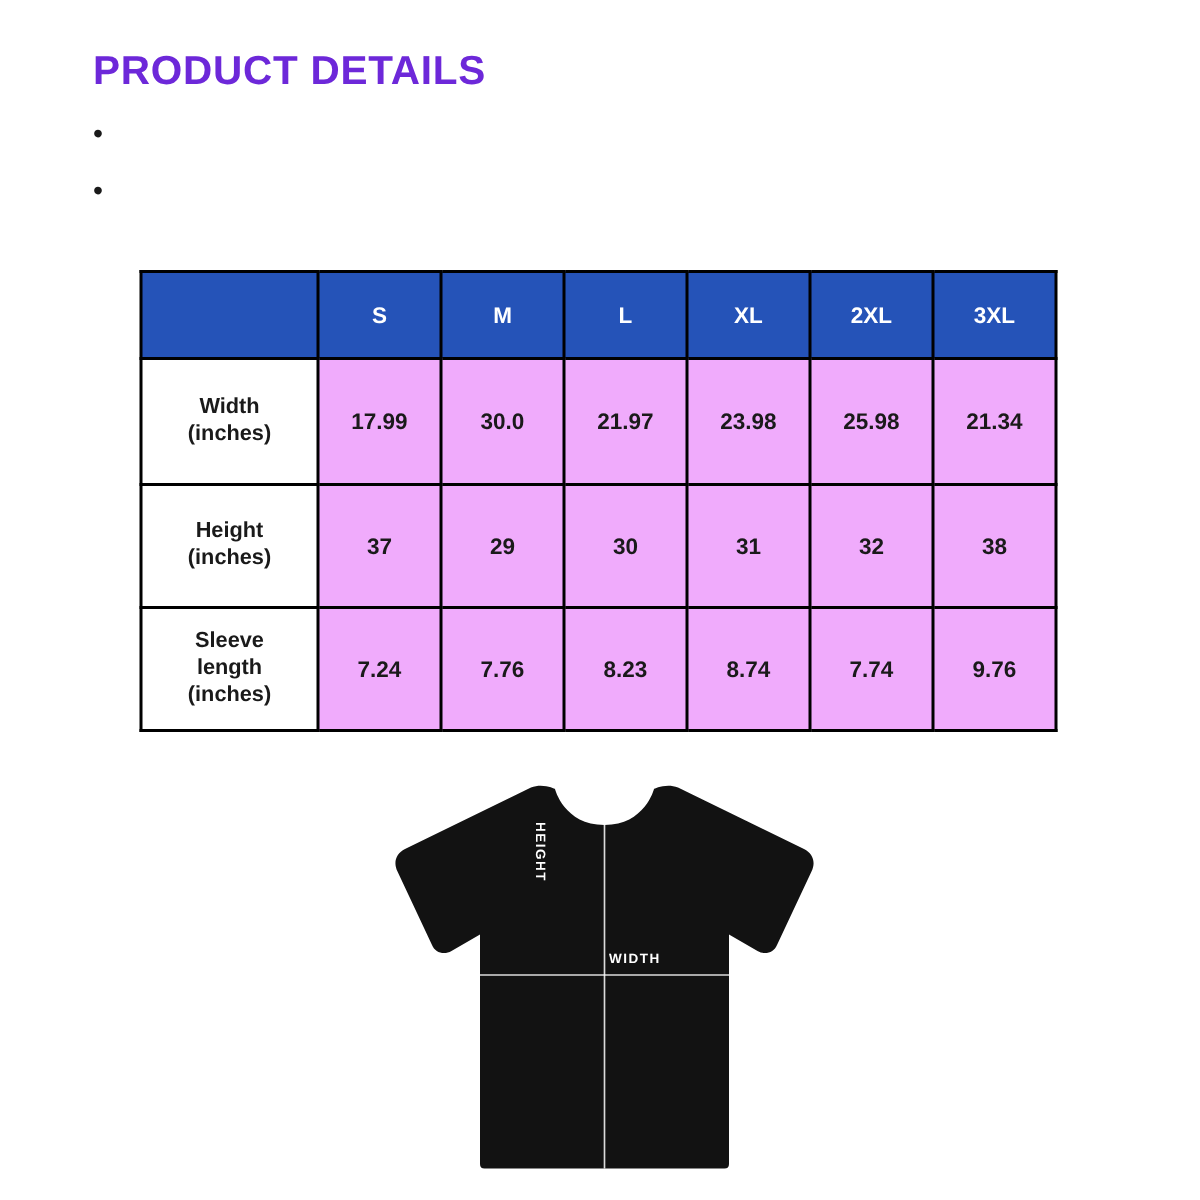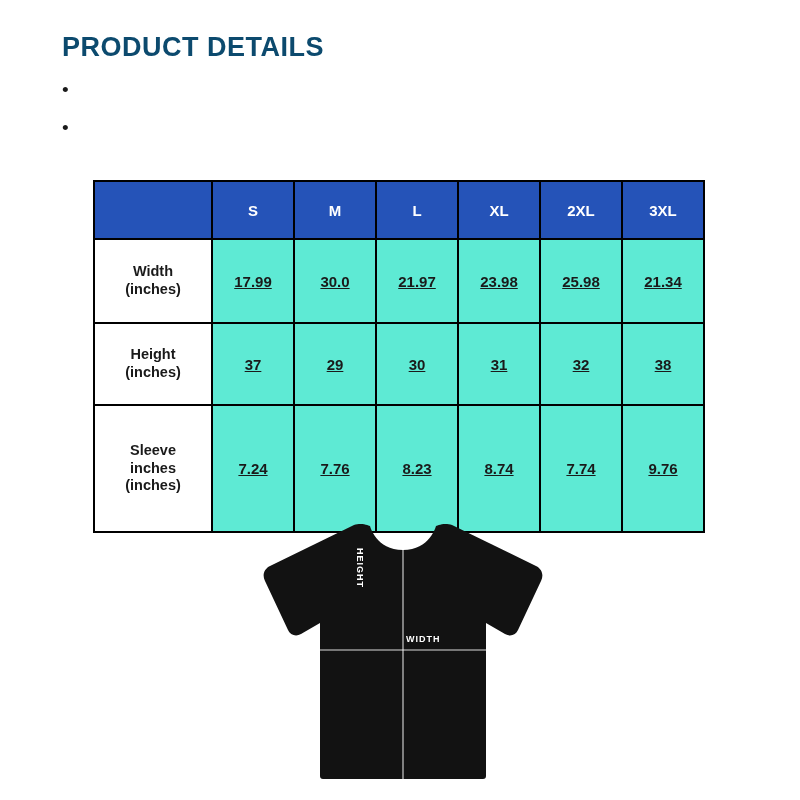--- a/index.html
+++ b/index.html
@@ -18,21 +18,21 @@
     background: #ffffff;
     overflow: hidden;
   }
   .heading {
     position: absolute;
     left: 62px;
     top: 32px;
     font-size: 27px;
     font-weight: bold;
     letter-spacing: 0.5px;
-    color: #0c4a6e;
+    color: #6d28d9;
   }
   .bullets {
     position: absolute;
     left: 62px;
     top: 78px;
     width: 660px;
   }
   .bullet {
     display: flex;
     align-items: flex-start;
@@ -75,27 +75,26 @@
     background: #2553b8;
   }
   table.size-table tbody th {
     background: #ffffff;
     color: #1a1a1a;
     font-size: 14.5px;
     line-height: 1.22;
     padding: 4px 6px;
   }
   table.size-table tbody td {
-    background: #5eead4;
+    background: #f0abfc;
     font-size: 15px;
-    text-decoration: underline;
   }
   .row-h1 td, .row-h1 th { height: 84px; }
   .row-h2 td, .row-h2 th { height: 82px; }
-  .row-h3 td, .row-h3 th { height: 127px; }
+  .row-h3 td, .row-h3 th { height: 82px; }
   col.label-col { width: 118px; }
   col.size-col { width: 82px; }
 
   .shirt-wrap {
     position: absolute;
     left: 258px;
     top: 520px;
     width: 290px;
     height: 260px;
   }
@@ -181,21 +180,21 @@
         <td>37</td>
         <td>29</td>
         <td>30</td>
         <td>31</td>
         <td>32</td>
         <td>38</td>
       </tr>
       <tr class="row-h3">
         <th>
           <div>Sleeve</div>
-          <div>inches</div>
+          <div>length</div>
           <div>(inches)</div>
         </th>
         <td>7.24</td>
         <td>7.76</td>
         <td>8.23</td>
         <td>8.74</td>
         <td>7.74</td>
         <td>9.76</td>
       </tr>
     </tbody>

